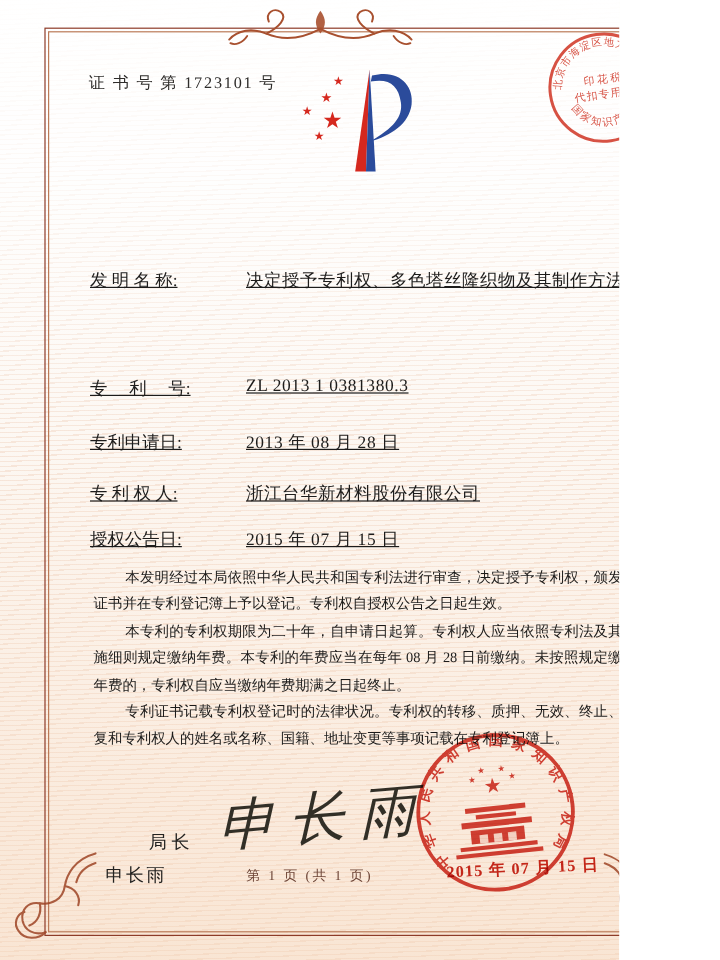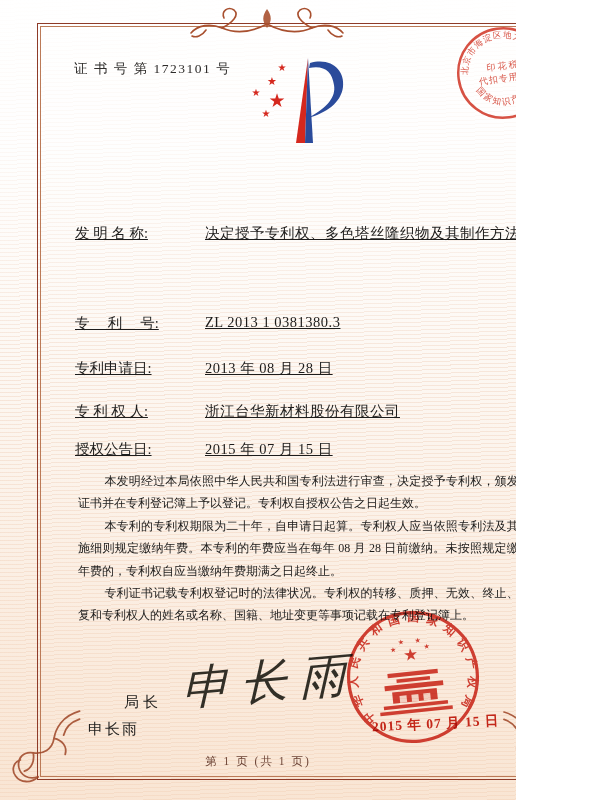--- a/index.html
+++ b/index.html
@@ -53,21 +53,21 @@
   }
   .stamp-top{position:absolute;left:451px;top:21px;width:104px;height:104px;opacity:.88;
     transform:rotate(-8deg);mix-blend-mode:multiply;}
   .stamp-main{position:absolute;left:343px;top:607px;width:140px;height:140px;opacity:.9;
     transform:rotate(-6deg);mix-blend-mode:multiply;}
   .seal-date{
     position:absolute;left:372px;top:715px;font-size:13.5px;font-weight:bold;color:#c92b1e;
     letter-spacing:1px;transform:rotate(-3deg);mix-blend-mode:multiply;white-space:nowrap;
   }
   .footer{
-    position:absolute;left:0;top:754px;width:100%;text-align:center;
+    position:absolute;left:0;top:722px;width:100%;text-align:center;
     font-size:11.5px;letter-spacing:2px;color:#6d4537;
   }
   .orn-top{position:absolute;left:188px;top:5px;width:158px;height:38px;}
   .orn-bl{position:absolute;left:6px;top:704px;width:80px;height:88px;}
   .orn-br{position:absolute;left:498px;top:700px;width:74px;height:92px;transform:scaleX(-1);}
   svg text{font-family:"Liberation Serif","DejaVu Serif",serif;}
 </style>
 </head>
 <body>
 

